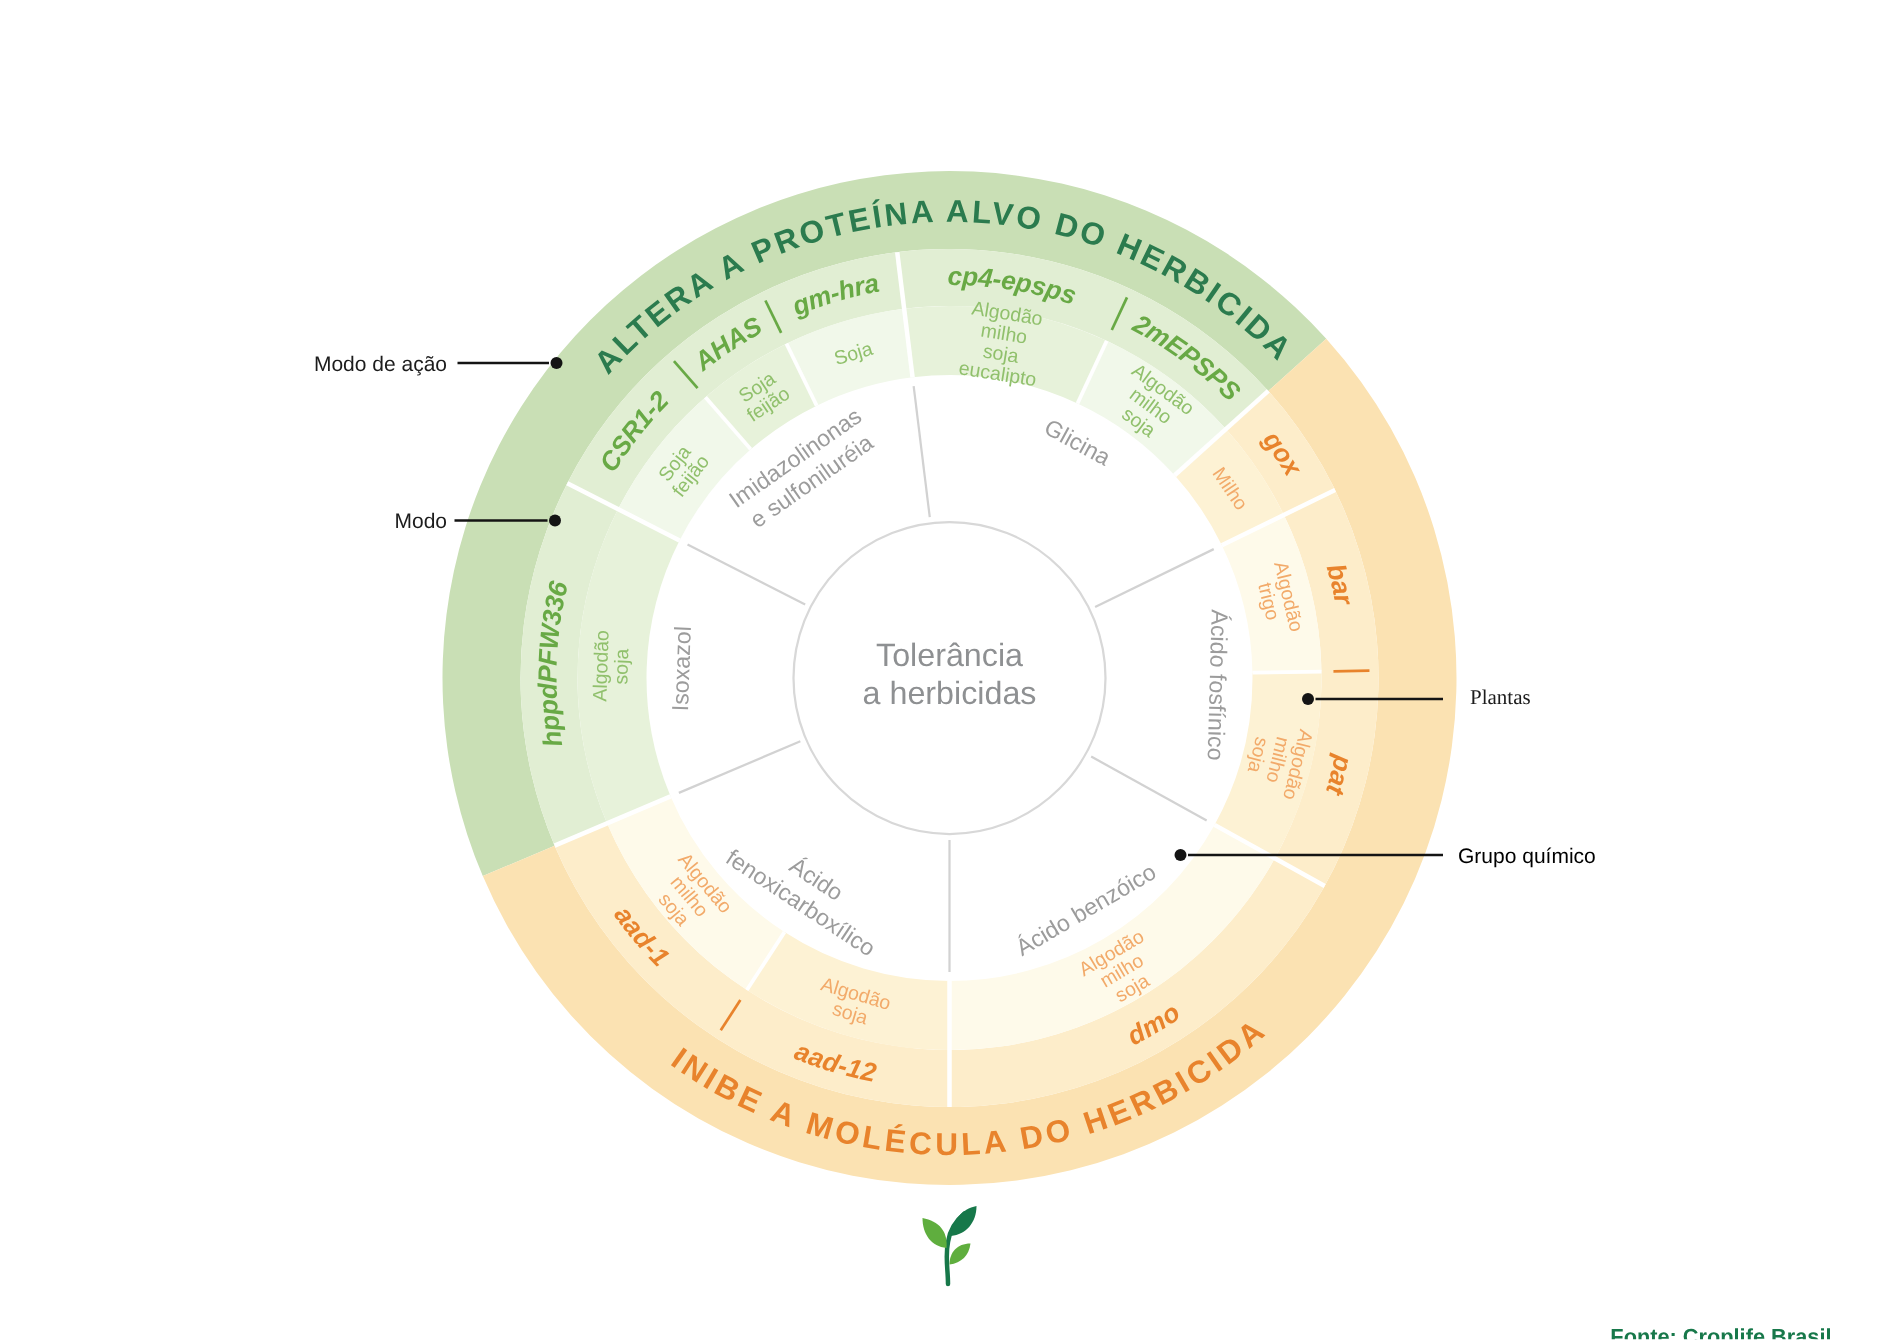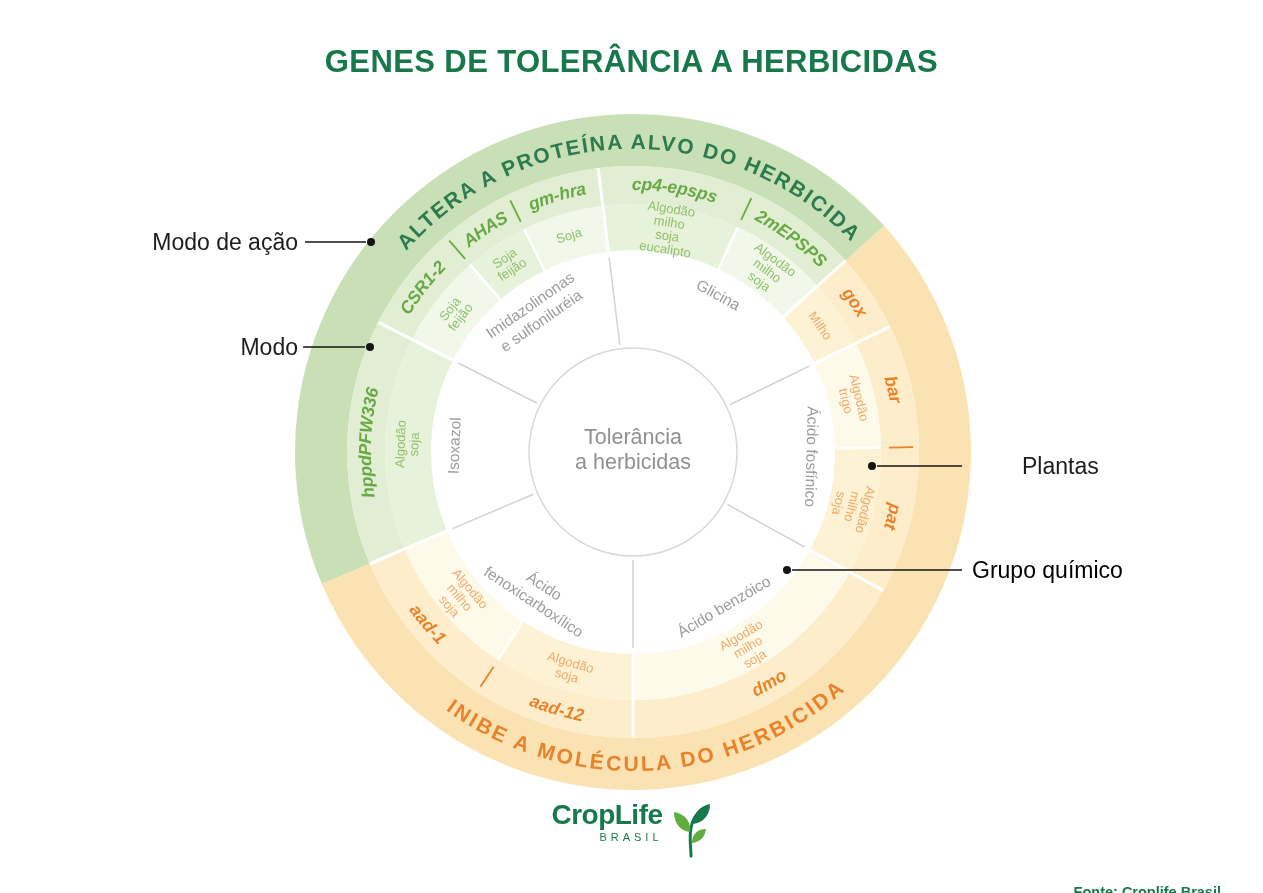--- a/index.html
+++ b/index.html
@@ -2,21 +2,21 @@
 <html><head>
 <meta charset="utf-8">
 <style>
   html,body{margin:0;padding:0;background:#ffffff;}
   body{font-family:"Liberation Sans", sans-serif;}
   #stage{position:relative;width:1263px;height:893px;background:#ffffff;overflow:hidden;}
   #wheel{position:absolute;left:0;top:0;}
   svg text{font-family:"Liberation Sans", sans-serif;}
   .title{position:absolute;top:44px;left:0;width:100%;text-align:center;
          font-size:31px;font-weight:bold;letter-spacing:0.4px;}
-  .callout{position:absolute;font-size:23px;white-space:nowrap;transform:translateY(-50%);}
+  .callout{position:absolute;font-size:14px;white-space:nowrap;transform:translateY(-50%);}
   .callout.left{text-align:right;}
   .logo-row{position:absolute;left:0;top:800px;width:100%;display:flex;justify-content:center;align-items:flex-start;gap:7px;}
   .logo-name{font-size:28px;font-weight:bold;letter-spacing:-0.5px;line-height:30px;}
   .logo-country{font-size:11px;letter-spacing:4px;text-align:right;margin-top:1px;}
   .source{position:absolute;right:42px;top:836px;font-size:14.5px;font-weight:bold;}
 </style>
 </head>
 <body>
 
 <div id="stage">
@@ -112,32 +112,27 @@
       <line x1="305" y1="242" x2="366" y2="242" stroke="#141414" stroke-width="1.6"></line>
       <circle cx="371" cy="242" r="4" fill="#141414"></circle>
       <line x1="303" y1="347" x2="365" y2="347" stroke="#141414" stroke-width="1.6"></line>
       <circle cx="370" cy="347" r="4" fill="#141414"></circle>
       <line x1="877" y1="466" x2="962" y2="466" stroke="#141414" stroke-width="1.6"></line>
       <circle cx="872" cy="466" r="4" fill="#141414"></circle>
       <line x1="792" y1="570" x2="962" y2="570" stroke="#141414" stroke-width="1.6"></line>
       <circle cx="787" cy="570" r="4" fill="#141414"></circle>
     </svg>
 
-  <div class="title" id="titleEl" style="color: rgb(23, 120, 74);">GENES DE TOLERÂNCIA A HERBICIDAS</div>
 
   <div class="callout left" style="right: 965px; top: 242px; color: rgb(28, 28, 28);">Modo de ação</div>
   <div class="callout left" style="right: 965px; top: 347px; color: rgb(28, 28, 28);">Modo</div>
-  <div class="callout right" style="left: 1022px; top: 466px; color: rgb(28, 28, 28);">Plantas</div>
+  <div class="callout right" style="left: 980px; top: 466px; color: rgb(28, 28, 28); font-family: Liberation Serif, serif;">Plantas</div>
   <div class="callout right" style="left: 972px; top: 570px; color: #000000;">Grupo químico</div>
 
   <div class="logo-row">
-    <div class="logo-text">
-      <div class="logo-name" id="logoName" style="color: rgb(23, 120, 74);">CropLife</div>
-      <div class="logo-country" id="logoCountry" style="color: rgb(23, 120, 74);">BRASIL</div>
-    </div>
     <svg class="sprout" width="42" height="58" viewBox="0 0 42 58">
       <path id="sproutStem" d="M21 56 C21 46 19 38 21 28 C22 21 26 14 32 9" fill="none" stroke-width="3" stroke-linecap="round" stroke="#17784a"></path>
       <path id="sproutLeafL" d="M20 32 C10 31 4 23 4 12 C15 14 21 21 20 32 Z" fill="#5fae3e"></path>
       <path id="sproutLeafR1" d="M23 24 C24 14 30 6 40 4 C40 15 33 23 23 24 Z" fill="#17784a"></path>
       <path id="sproutLeafR2" d="M22 43 C30 42 35 37 36 29 C27 29 22 35 22 43 Z" fill="#5fae3e"></path>
     </svg>
   </div>
 
   <div class="source" id="sourceEl" style="color: rgb(23, 120, 74); margin-top: 48px;">Fonte: Croplife Brasil</div>
 </div>

